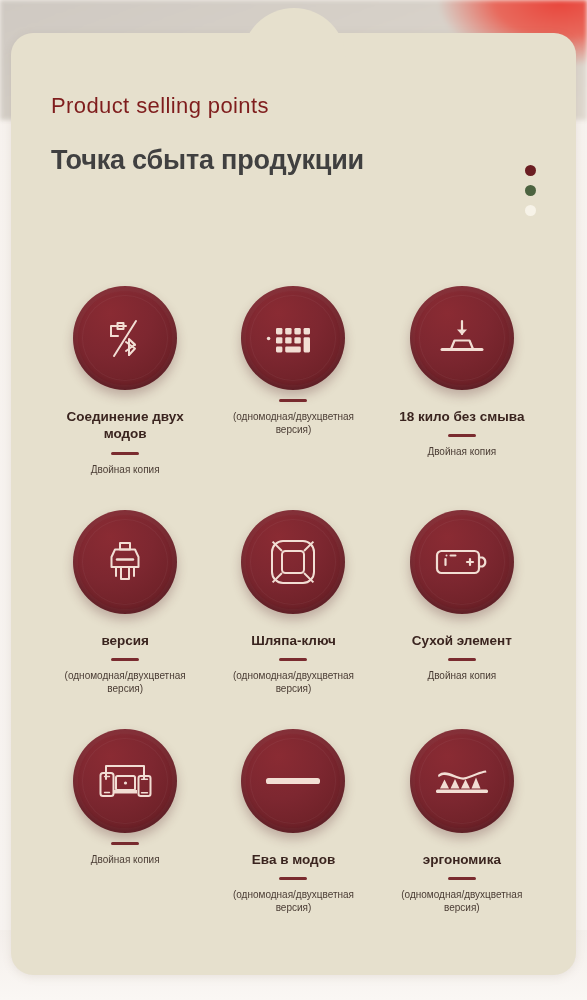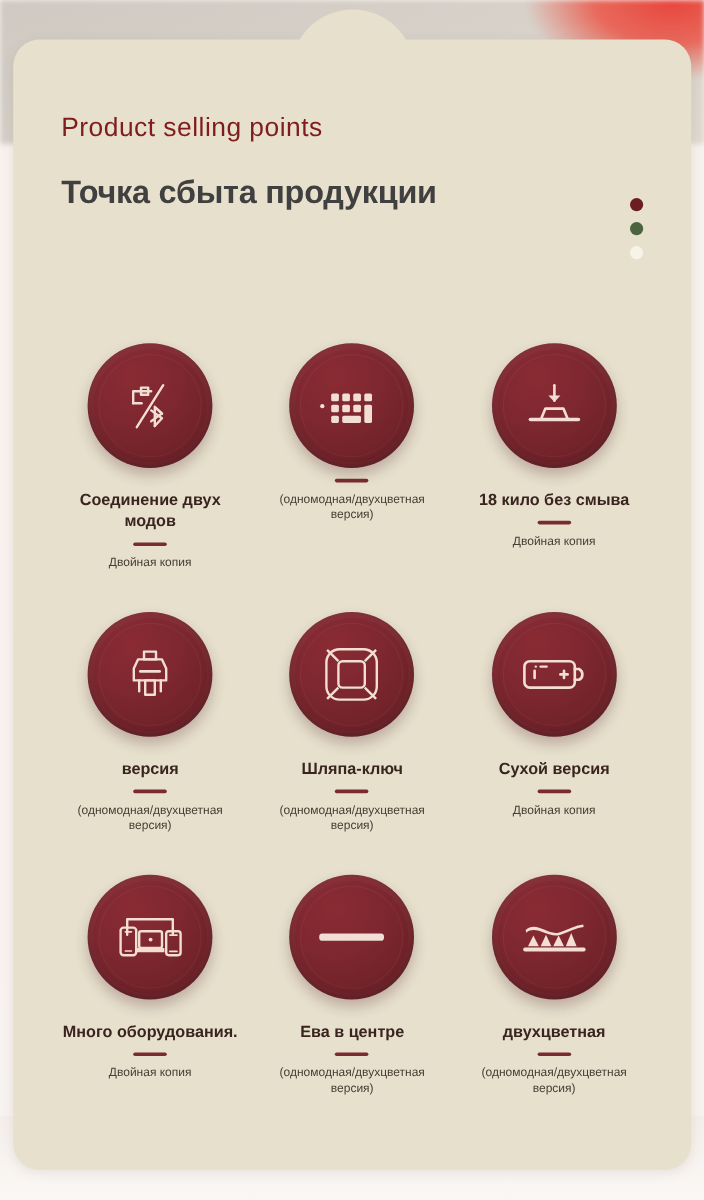--- a/index.html
+++ b/index.html
@@ -296,21 +296,21 @@
             <rect x="3" y="6" width="42" height="22" rx="4.5"></rect>
             <path d="M45 12.5 h3.5 a5 5 0 0 1 0 9 H45"></path>
             <line x1="11.5" y1="14" x2="11.5" y2="20"></line>
             <line x1="33" y1="17" x2="39" y2="17"></line>
             <line x1="36" y1="14" x2="36" y2="20"></line>
             <circle cx="12.5" cy="10.5" r="1" fill="#f2ded4" stroke="none"></circle>
             <line x1="16.5" y1="10.5" x2="21.5" y2="10.5" stroke-width="2"></line>
           </g>
         </svg>
       </div>
-      <div class="label">Сухой версия</div>
+      <div class="label">Сухой элемент</div>
       <div class="rule"></div>
       <div class="sub">Двойная копия</div>
     </div>
 
     <div class="cell">
       <div class="badge">
         <svg width="58" height="44" viewBox="0 0 58 44">
           <g stroke="#f2ded4" stroke-width="2" fill="none" stroke-linecap="round" stroke-linejoin="round">
             <path d="M10 20 L10 7 L48 7 L48 20"></path>
             <rect x="4.5" y="14" width="13" height="23" rx="2.5"></rect>
@@ -318,48 +318,47 @@
             <line x1="8.5" y1="33.5" x2="13.5" y2="33.5" stroke-width="1.4"></line>
             <rect x="20" y="17" width="19" height="14" rx="1.6"></rect>
             <circle cx="29.5" cy="24" r="1.6" fill="#f2ded4" stroke="none"></circle>
             <path d="M18 31 L41 31 L41 34.5 L18 34.5 Z" fill="#f2ded4" stroke="none"></path>
             <rect x="42.5" y="17" width="12" height="20" rx="2.2"></rect>
             <line x1="45.5" y1="20.2" x2="51.5" y2="20.2" stroke-width="1.4"></line>
             <line x1="45.5" y1="33.8" x2="51.5" y2="33.8" stroke-width="1.4"></line>
           </g>
         </svg>
       </div>
-      <div class="label">Много оборудования.</div>
       <div class="rule"></div>
       <div class="sub">Двойная копия</div>
     </div>
 
     <div class="cell">
       <div class="badge">
         <svg width="56" height="12" viewBox="0 0 56 12">
           <rect x="1" y="3" width="54" height="6" rx="2.6" fill="#f2ded4"></rect>
         </svg>
       </div>
-      <div class="label">Ева в центре</div>
+      <div class="label">Ева в модов</div>
       <div class="rule"></div>
       <div class="sub">(одномодная/двухцветная версия)</div>
     </div>
 
     <div class="cell">
       <div class="badge">
         <svg width="58" height="34" viewBox="0 0 58 34">
           <g fill="#f2ded4">
             <path d="M5 11 C14 3, 24 16, 33 13 C41 10.5, 47 7, 53 6.5 L53.4 8.6 C47.5 9.2, 41.6 12.6, 33.6 15.1 C24 18.2, 14 6.5, 5.6 13.2 Z"></path>
             <path d="M7 24.5 L11.5 15.5 L16 24.5 Z"></path>
             <path d="M17.5 24.5 L22 15 L26.5 24.5 Z"></path>
             <path d="M28 24.5 L32.5 15.3 L37 24.5 Z"></path>
             <path d="M38.5 24.5 L43 13.5 L47.5 24.5 Z"></path>
             <rect x="3" y="25.5" width="52" height="3.4" rx="1.5"></rect>
           </g>
         </svg>
       </div>
-      <div class="label">двухцветная</div>
+      <div class="label">эргономика</div>
       <div class="rule"></div>
       <div class="sub">(одномодная/двухцветная версия)</div>
     </div>
 
   </div>
 </div>
 
 </body></html>

